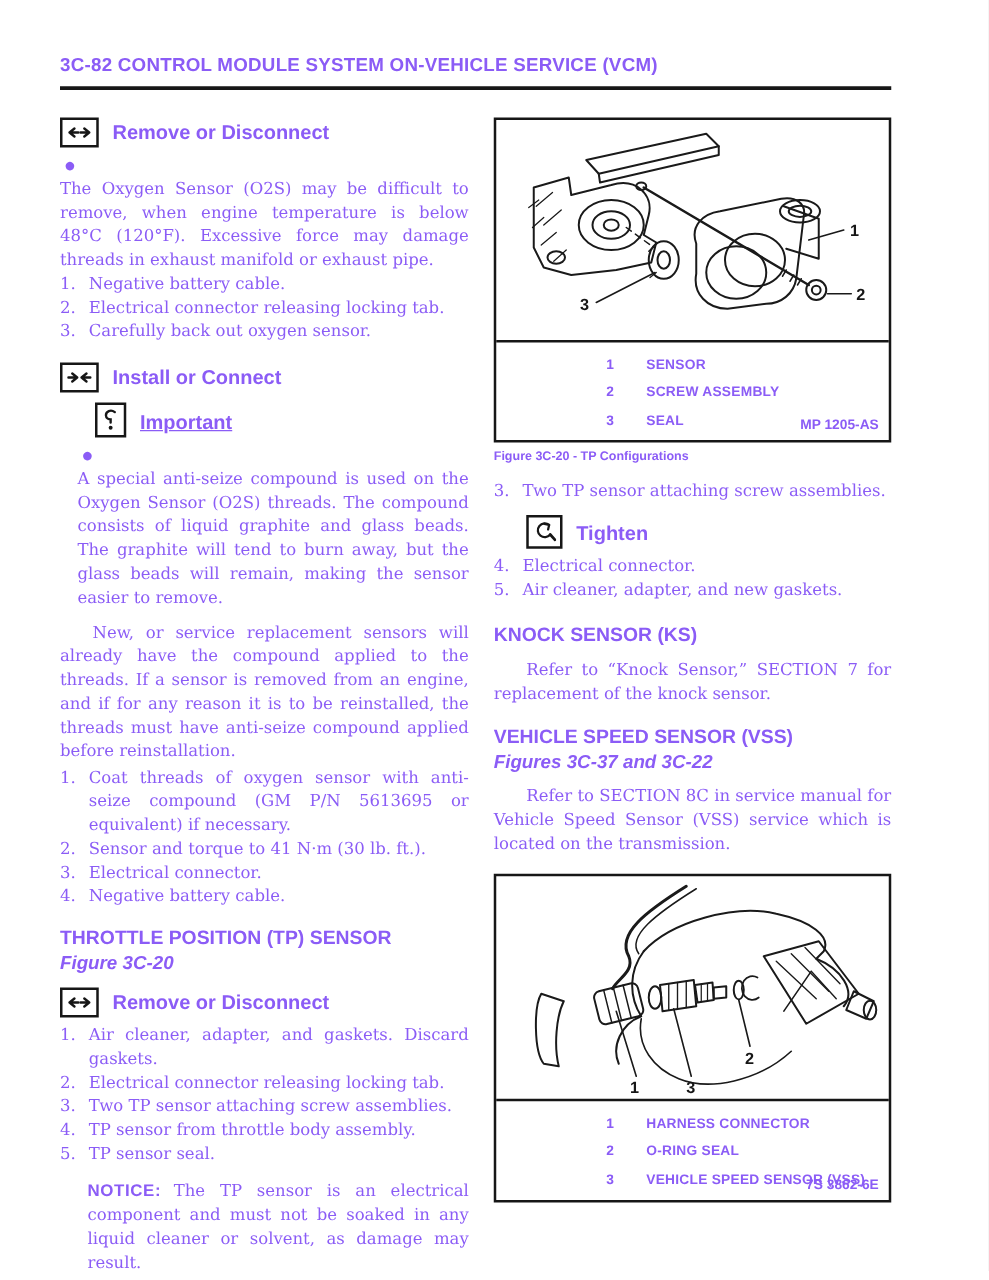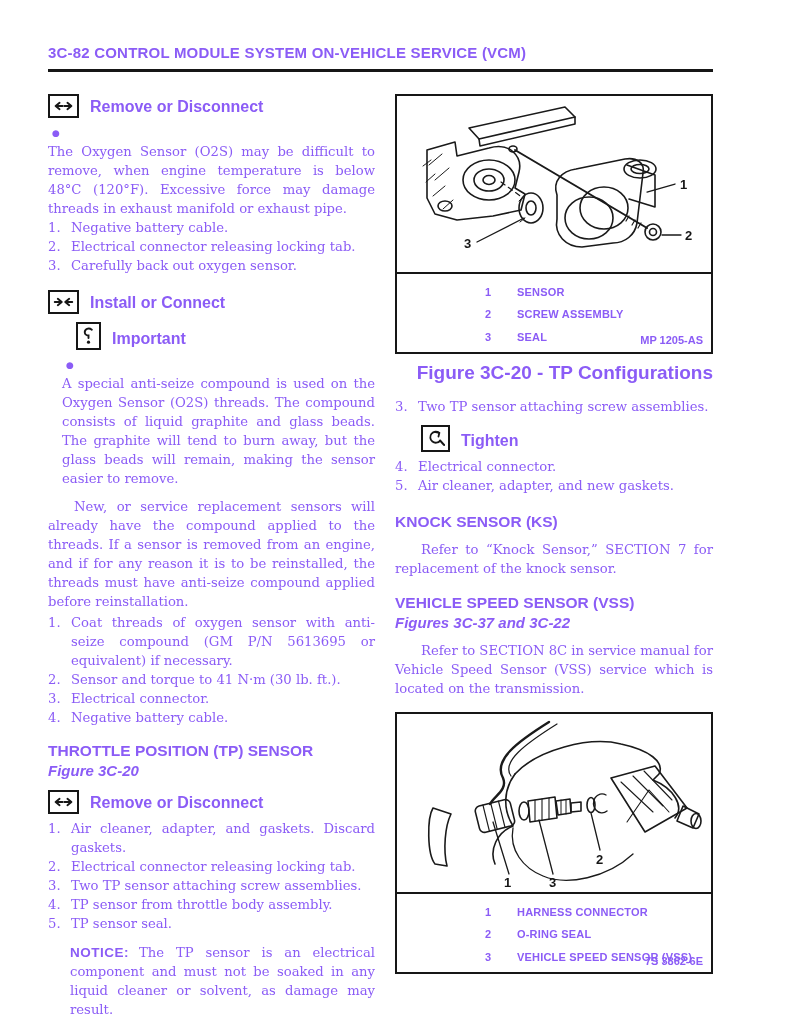--- a/index.html
+++ b/index.html
@@ -41,22 +41,22 @@
                   letter-spacing:.5px;padding-right:10px;}
 
   .figbox{border:2.6px solid #161616;background:#fff;}
   .figimg{border-bottom:2.2px solid #161616;position:relative;}
   .figlegend{padding:7px 8px 4px 88px;position:relative;}
   .leg{display:flex;font-family:"Liberation Sans",sans-serif;font-weight:bold;
        font-size:11px;line-height:2.05;letter-spacing:.2px;}
   .leg .lnum{flex:0 0 32px;}
   .figcode{position:absolute;right:8px;bottom:3px;font-family:"Liberation Sans",sans-serif;
            font-weight:bold;font-size:11px;}
-  .figcap{font-family:"Liberation Sans",sans-serif;font-weight:bold;font-size:19px;
-          text-align:right;margin:5px 0 10px 0;}
+  .figcap{font-family:"Liberation Sans",sans-serif;font-weight:bold;font-size:10px;
+          text-align:left;margin:5px 0 10px 0;}
   svg text{font-family:"Liberation Sans",sans-serif;font-weight:bold;fill:#161616;}
   .tightwrap{margin-left:26px;}
   .tightbox{width:25px;height:23px;border:2.4px solid #161616;display:flex;align-items:center;
             justify-content:center;}
 </style>
 </head>
 <body>
 
 <div class="page">
 
@@ -102,21 +102,21 @@
               <g stroke="#161616" stroke-width="2.2" fill="none" stroke-linecap="round">
                 <path d="M3 8 H11 M11 8 l-4.5 -3.6 M11 8 l-4.5 3.6"></path>
                 <path d="M23 8 H15 M15 8 l4.5 -3.6 M15 8 l4.5 3.6"></path>
               </g>
             </svg>
         </span>
         <span class="oplabel">Install or Connect</span>
       </div>
 
       <div class="impwrap">
-        <div class="ophead" style="margin-top:8px;">
+        <div class="ophead" style="margin-top:8px;text-decoration:underline;">
           <span class="impbox">
             <svg width="15" height="19" viewBox="0 0 18 22">
                 <g stroke="#161616" stroke-width="2.3" fill="none" stroke-linecap="round">
                   <path d="M13 4 C9 1 4.5 3.4 4.5 7 C4.5 10 7.5 11 9 11 L9 14"></path>
                 </g>
                 <circle cx="9" cy="19" r="1.9" fill="#161616"></circle>
               </svg>
           </span>
           <span class="oplabel">Important</span>
         </div>

